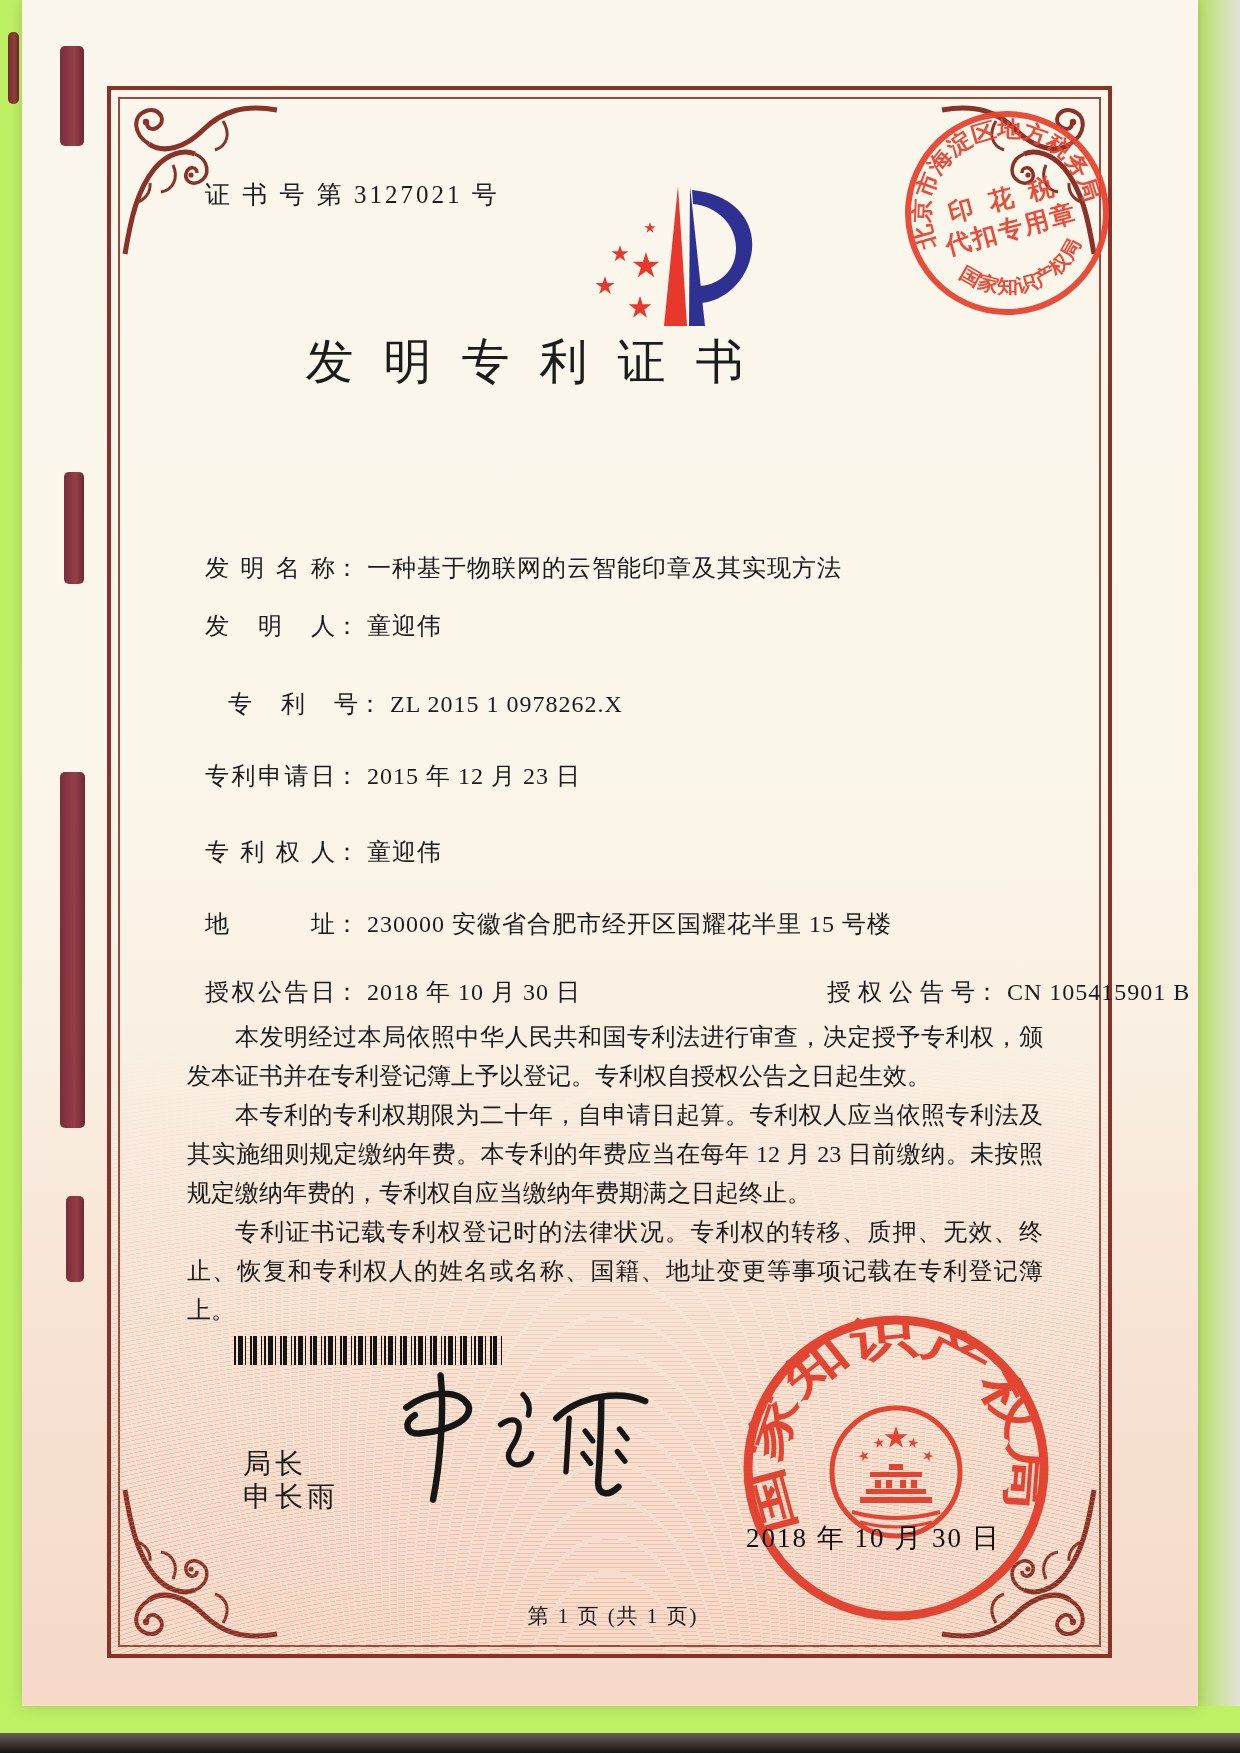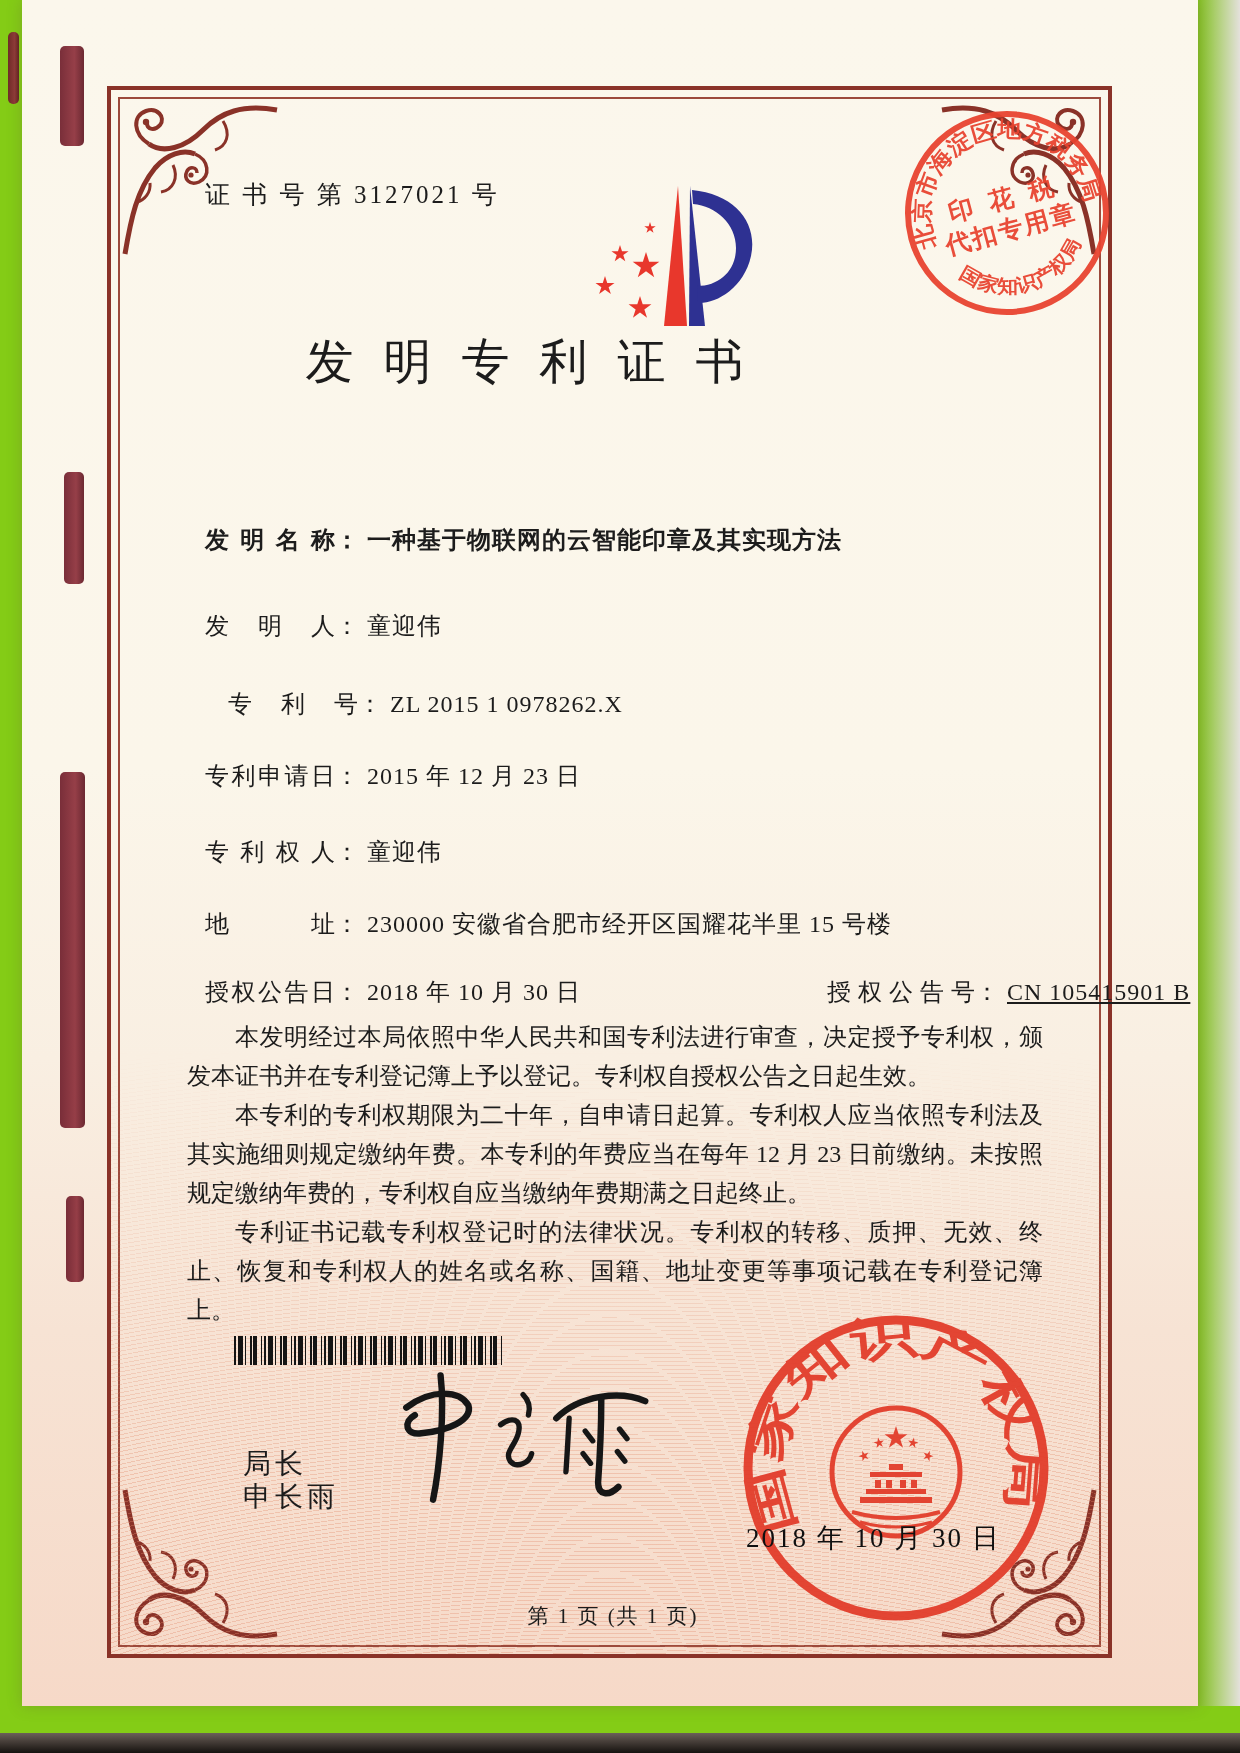--- a/index.html
+++ b/index.html
@@ -1,17 +1,17 @@
 <!DOCTYPE html>
 <html><head>
 <meta charset="utf-8">
 <style>
   html,body{margin:0;padding:0;background:#d8d6d2;}
   *{box-sizing:border-box;}
-  .scan{position:relative;width:1240px;height:1753px;margin:0 auto;background:#84cc16;overflow:hidden;
+  .scan{position:relative;width:1240px;height:1753px;margin:0 auto;background:#bef264;overflow:hidden;
         font-family:"Liberation Serif","DejaVu Serif",serif;color:#1c1c1c;}
   .paper{position:absolute;left:22px;top:0;width:1176px;height:1706px;
          background:linear-gradient(180deg,#fbf7ec 0%,#fbf6ea 45%,#f9efe2 62%,#f7e3d4 78%,#f6d9c8 100%);
          box-shadow:0 0 14px rgba(90,70,60,.25);}
   .right-shade{position:absolute;right:0;top:0;width:42px;height:1706px;background:linear-gradient(90deg,rgba(120,110,100,.12),#e4e1dc);}
   .bottom-band{position:absolute;left:0;bottom:0;width:1240px;height:20px;background:linear-gradient(180deg,#6b5f58,#15120f);}
   .spine{position:absolute;background:linear-gradient(90deg,#6e1d2a,#8d2f3a 60%,#5f1722);border-radius:5px;opacity:.92;}
 
   
   .frame{position:absolute;left:107px;top:86px;width:1005px;height:1572px;border:4px solid #8a3228;}
@@ -30,21 +30,21 @@
      mask-image:linear-gradient(180deg,transparent 0,rgba(0,0,0,.45) 34%,#000 70%);}
 
   .cert-number{position:absolute;left:205px;top:178px;font-size:25px;letter-spacing:3px;}
   .title{position:absolute;left:107px;top:330px;width:835px;text-align:center;
          font-size:48px;letter-spacing:30px;text-indent:30px;font-weight:500;}
 
   .field-row{position:absolute;left:205px;font-size:24px;white-space:nowrap;}
   .flabel{display:inline-block;width:130px;text-align:justify;text-align-last:justify;vertical-align:bottom;}
   .fcolon{display:inline-block;margin-right:8px;}
   .fvalue{letter-spacing:1px;}
-  .grant-no{position:absolute;left:622px;top:0;font-size:24px;white-space:nowrap;text-decoration:underline;}
+  .grant-no{position:absolute;left:622px;top:0;font-size:24px;white-space:nowrap;}
   .grant-no .flabel{width:148px;}
 
   .paragraphs{position:absolute;left:187px;top:1018px;width:856px;font-size:24px;line-height:39px;text-align:justify;}
   .paragraphs p{margin:0;text-indent:2em;}
 
   .barcode{position:absolute;left:234px;top:1336px;width:270px;height:29px;
     background:repeating-linear-gradient(90deg,
       #141414 0 2px, transparent 2px 4px,
       #141414 4px 9px, transparent 9px 11px,
       #141414 11px 12px, transparent 12px 16px,
@@ -162,21 +162,21 @@
     </text>
     <text font-size="19" font-weight="bold" fill="#e8432f" font-family="Liberation Serif, DejaVu Serif, serif">
       <textPath href="#tp-bot" startOffset="0" textLength="146" lengthAdjust="spacingAndGlyphs">国家知识产权局</textPath>
     </text>
     <text x="0" y="-6" text-anchor="middle" font-size="25" font-weight="bold" fill="#e8432f" letter-spacing="5" font-family="Liberation Serif, DejaVu Serif, serif">印 花 税</text>
     <text x="0" y="25" text-anchor="middle" font-size="25" font-weight="bold" fill="#e8432f" letter-spacing="2" font-family="Liberation Serif, DejaVu Serif, serif">代扣专用章</text>
   </svg>
 
   <div class="title">发明专利证书</div>
 
-  <div class="field-row" style="top:524px;font-weight:bold;">
+  <div class="field-row" style="top:552px;">
     <span class="flabel">发明名称</span><span class="fcolon">：</span><span class="fvalue">一种基于物联网的云智能印章及其实现方法</span>
   </div>
   <div class="field-row" style="top:610px;">
     <span class="flabel">发明人</span><span class="fcolon">：</span><span class="fvalue">童迎伟</span>
   </div>
   <div class="field-row" style="top:688px;margin-left:23px;">
     <span class="flabel">专利号</span><span class="fcolon">：</span><span class="fvalue">ZL 2015 1 0978262.X</span>
   </div>
   <div class="field-row" style="top:760px;">
     <span class="flabel">专利申请日</span><span class="fcolon">：</span><span class="fvalue">2015 年 12 月 23 日</span>

